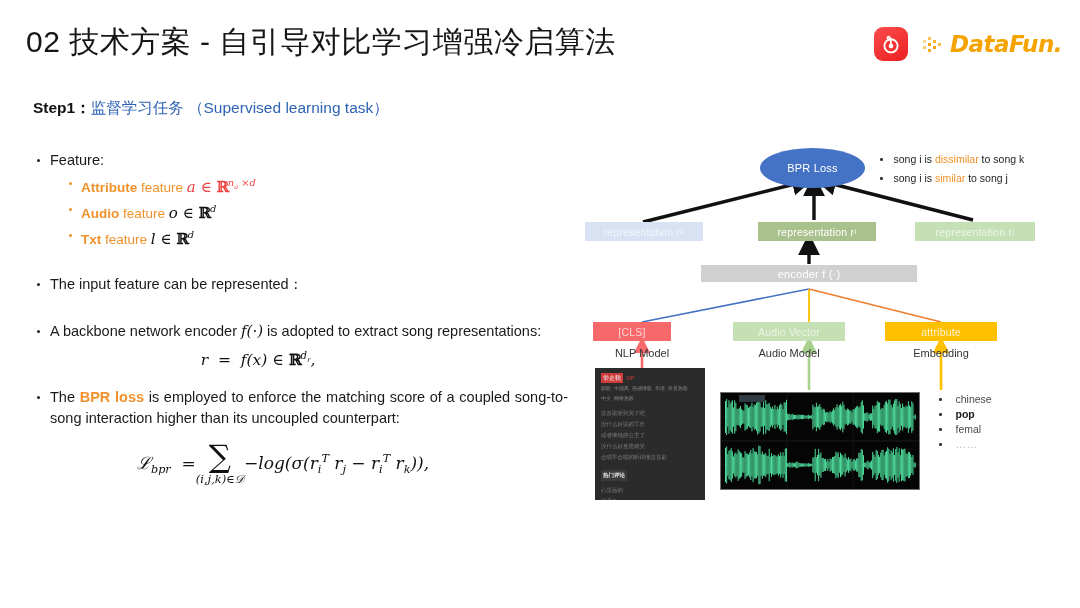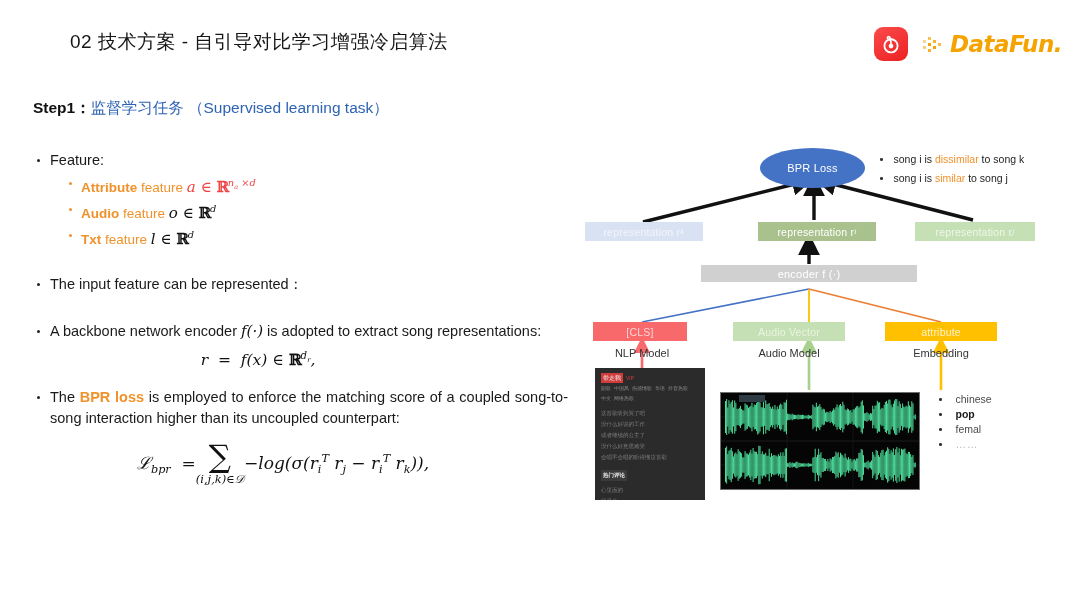--- a/index.html
+++ b/index.html
@@ -19,27 +19,26 @@
     position: absolute;
     inset: 0;
     background: #ffffff;
   }
 
   
   #slide-title {
     position: absolute;
     left: 26px;
     top: 22px;
-    font-size: 19px;
+    font-size: 30px;
     line-height: 40px;
     font-weight: 400;
     letter-spacing: 0.5px;
     color: #161616;
     white-space: nowrap;
-    margin-left: 44px;
   }
   #brand-bar {
     position: absolute;
     right: 18px;
     top: 27px;
     display: flex;
     align-items: center;
     gap: 14px;
   }
   #netease-logo {
@@ -227,21 +226,21 @@
     color: #eef6e9;
   }
   #encoder-node {
     left: 136px; top: 125px;
     width: 216px; height: 17px;
     background: #d0d0d0;
     font-size: 11px;
   }
   #cls-node {
     left: 28px; top: 182px;
-    width: 94px; height: 19px;
+    width: 78px; height: 19px;
     background: #f8696b;
     color: #fcd5d6;
   }
   #audio-vec-node {
     left: 168px; top: 182px;
     width: 112px; height: 19px;
     background: #c5e0b4;
     color: #eaf4e2;
   }
   #attr-node {

